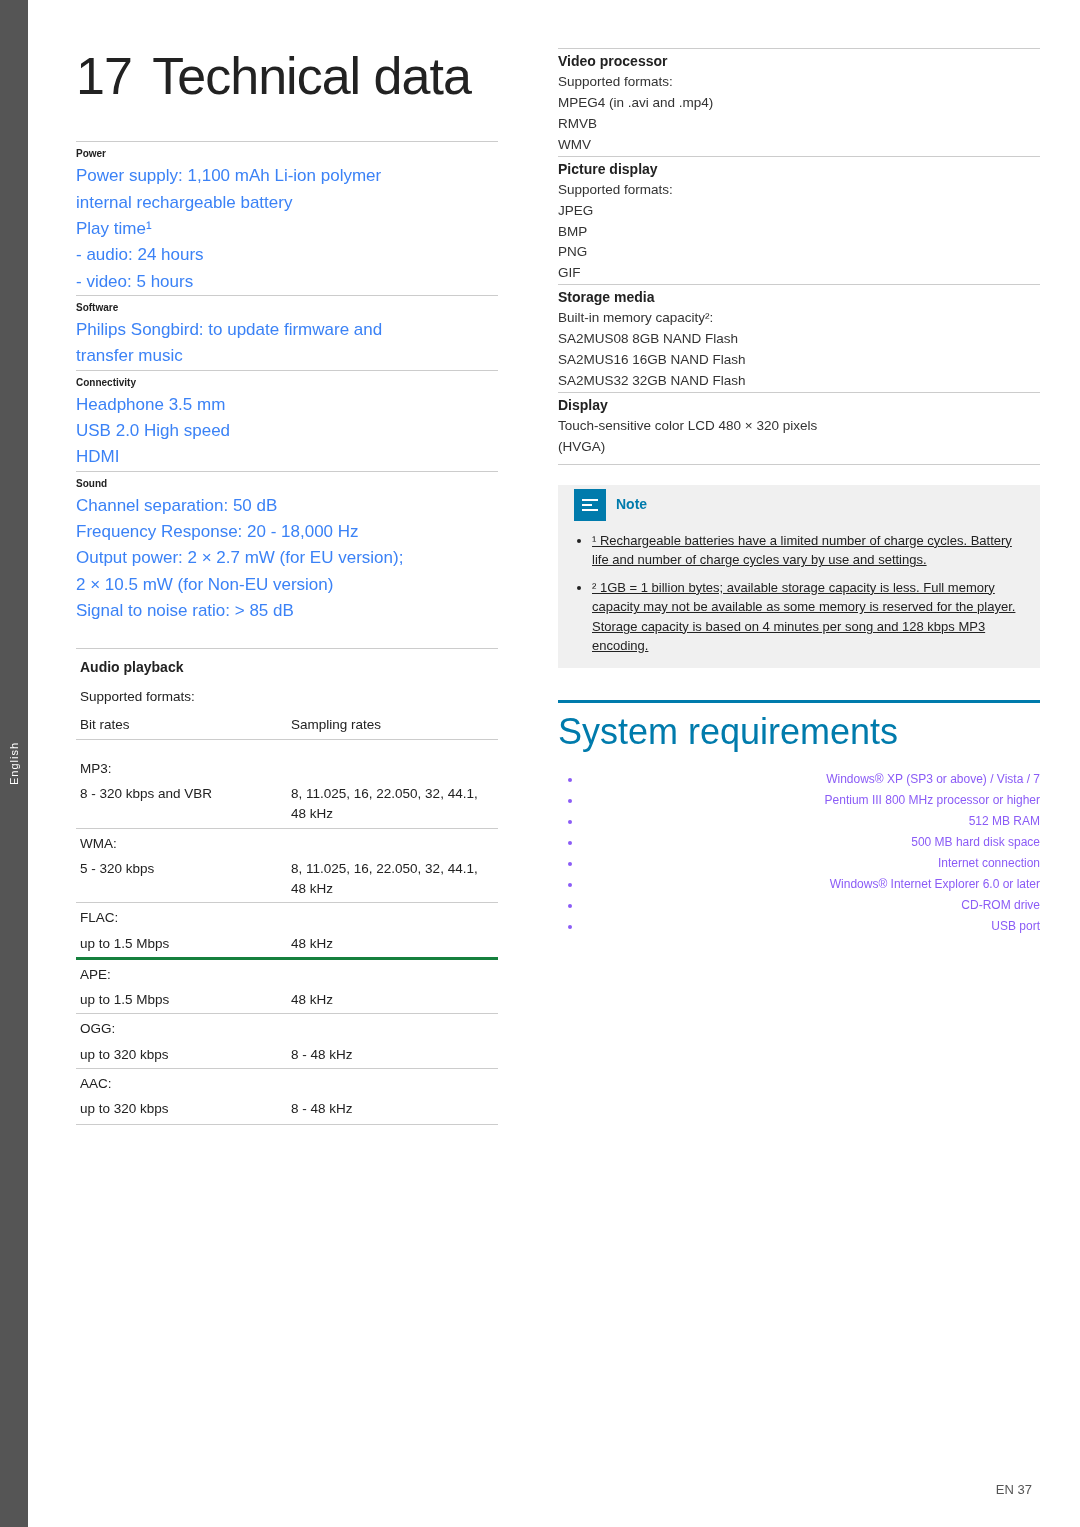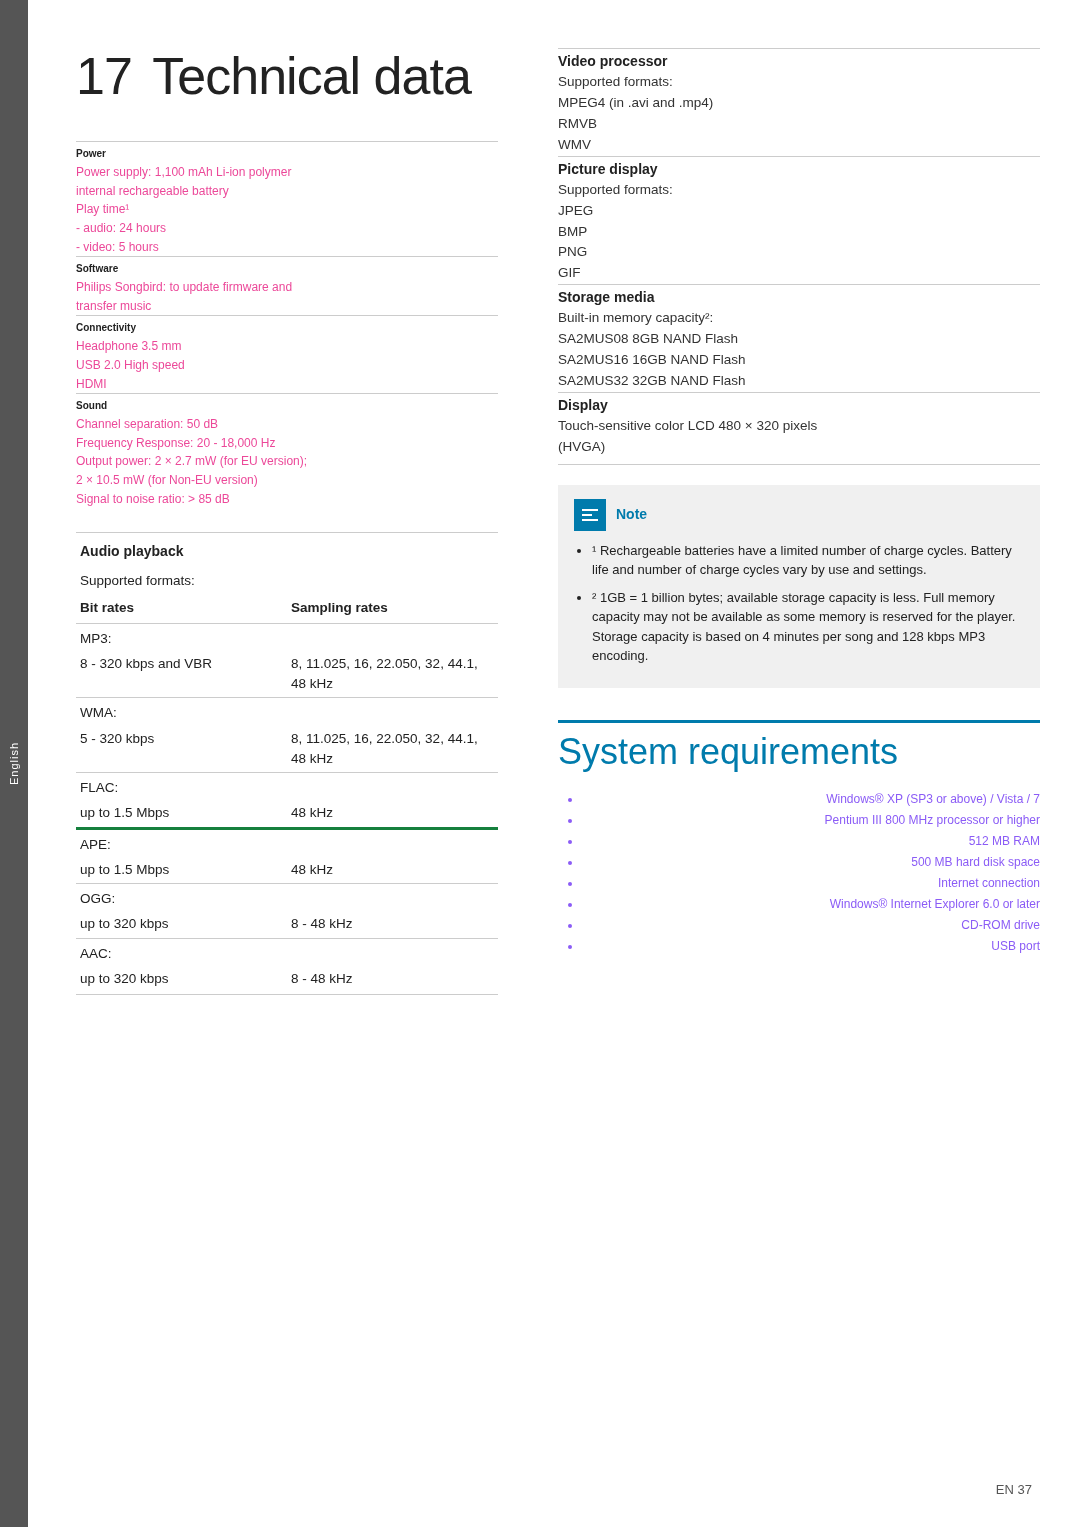--- a/index.html
+++ b/index.html
@@ -83,24 +83,24 @@
     }
 
     .section-title {
       font-weight: bold;
       font-size: 10px;
       margin-bottom: 4px;
       color: #222;
     }
 
     .section-body {
-      font-size: 12px;
+      font-size: 17px;
       line-height: 1.55;
       margin-bottom: 0;
-      color: #ec4899;
+      color: #3b82f6;
     }
 
     
     .audio-section {
       margin-top: 24px;
     }
 
     .audio-table {
       width: 100%;
       border-collapse: collapse;
@@ -124,21 +124,21 @@
     .audio-table .col-right {
       width: 50%;
     }
 
     .audio-table .format-label {
       padding-top: 4px;
       padding-bottom: 2px;
     }
 
     .audio-table .header-row td {
-      font-weight: bold;
+      font-weight: normal;
       padding-top: 4px;
       padding-bottom: 4px;
     }
 
     .supported-row td {
       padding-top: 6px;
     }
 
     
     .right-section {
@@ -161,21 +161,21 @@
       font-size: 13.5px;
       line-height: 1.55;
       margin-bottom: 0;
       color: #333;
     }
 
     
     .note-box {
       background: #f0f0f0;
       border-left: none;
-      padding: 14px 16px;
+      padding: 4px 16px;
       margin-top: 20px;
       font-size: 13px;
       line-height: 1.5;
     }
 
     .note-header {
       display: flex;
       align-items: center;
       margin-bottom: 10px;
     }
@@ -209,20 +209,21 @@
 
     .note-label {
       font-weight: bold;
       font-size: 14px;
       color: #007bac;
     }
 
     .note-list {
       list-style: disc;
       padding-left: 18px;
+      text-decoration: underline;
     }
 
     .note-list li {
       margin-bottom: 8px;
     }
 
     
     .system-req-title {
       font-size: 36px;
       font-weight: 300;
@@ -320,21 +321,21 @@
             </tr>
             <tr class="supported-row">
               <td colspan="2">Supported formats:</td>
             </tr>
             <tr class="header-row">
               <td class="col-left">Bit rates</td>
               <td class="col-right">Sampling rates</td>
             </tr>
 
             <tr>
-              <td colspan="2" class="format-label" style="border-top:1px solid #ccc; padding-top:5px;">MP3:</td>
+              <td colspan="2" class="format-label" style="border-top:1px solid #ccc; padding-top:19px;">MP3:</td>
             </tr>
             <tr>
               <td class="col-left">8 - 320 kbps and VBR</td>
               <td class="col-right">8, 11.025, 16, 22.050, 32, 44.1, 48 kHz</td>
             </tr>
 
             <tr>
               <td colspan="2" class="format-label" style="border-top:1px solid #ccc; padding-top:5px;">WMA:</td>
             </tr>
             <tr>

